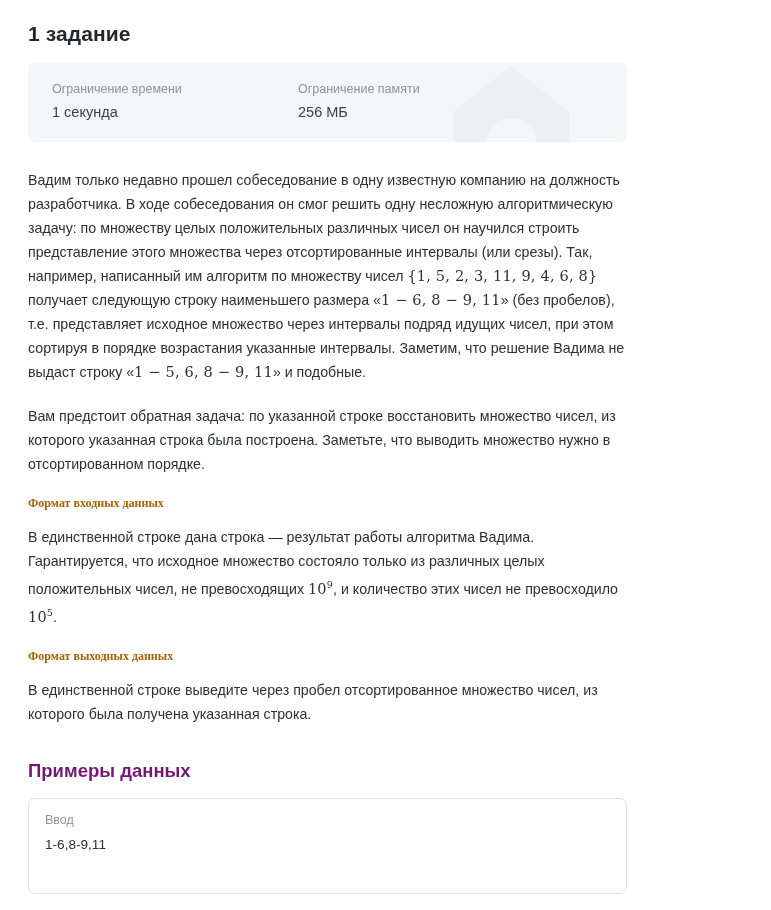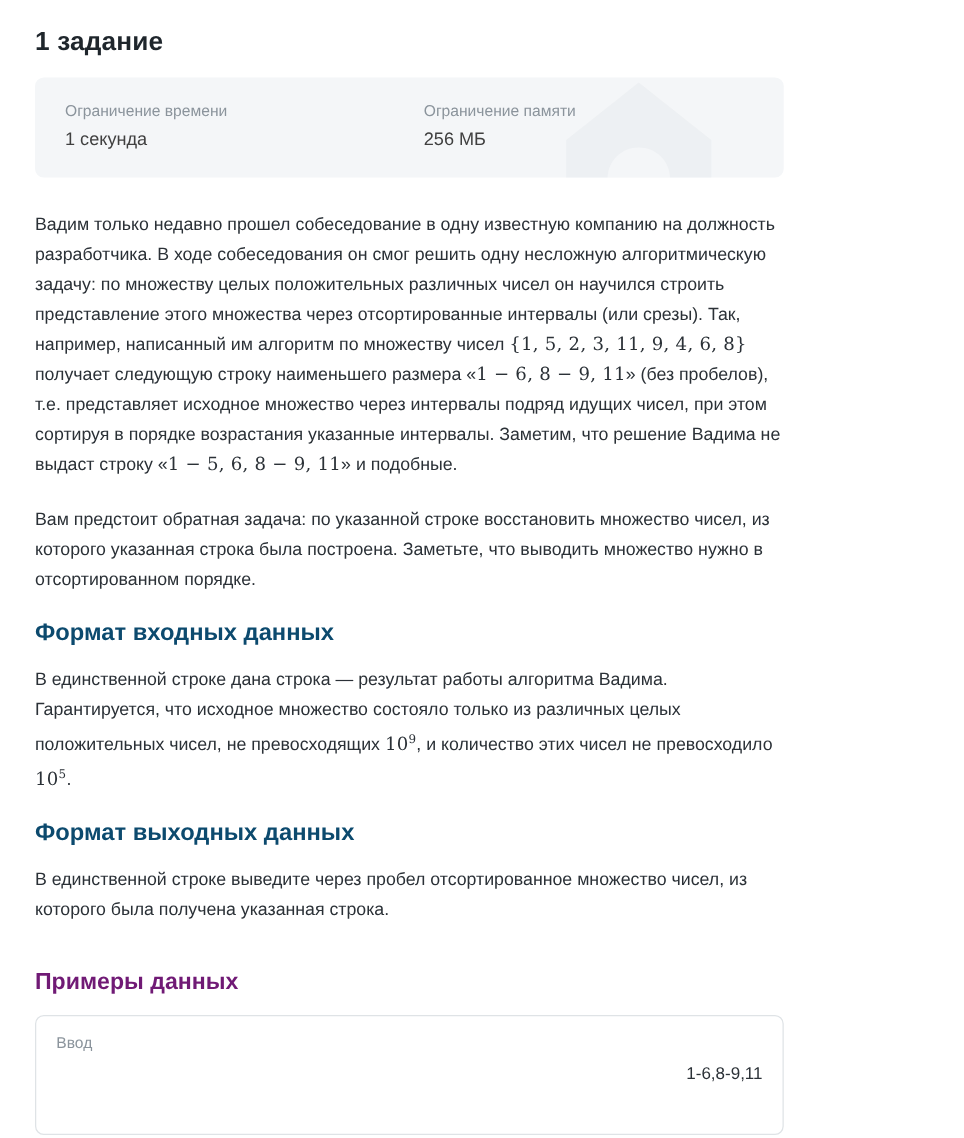--- a/index.html
+++ b/index.html
@@ -27,21 +27,20 @@
     letter-spacing: 0.1px;
   }
   .limits-card {
     position: relative;
     background: #f4f6f8;
     border-radius: 7px;
     padding: 20px 24px 22px 24px;
     display: flex;
     overflow: hidden;
     margin-bottom: 26px;
-    gap: 41px;
   }
   .limits-card .house {
     position: absolute;
     right: 56px;
     bottom: -28px;
     width: 120px;
     height: 110px;
     opacity: 0.55;
     pointer-events: none;
   }
@@ -67,24 +66,25 @@
     font-family: "DejaVu Serif", serif;
     font-size: 14.5px;
     font-style: normal;
     letter-spacing: 0.2px;
   }
   .math sup {
     font-size: 9.5px;
     vertical-align: super;
   }
   h3.section-heading {
-    font-size: 19px;
+    font-size: 12px;
     font-weight: bold;
-    color: #0c4a6e;
+    color: #a16207;
     margin: 0 0 14px 0;
+    font-family: Liberation Serif, serif;
   }
   .examples-title {
     font-size: 18.5px;
     font-weight: bold;
     color: #701a75;
     margin: 34px 0 16px 0;
   }
   .examples-row {
     display: flex;
     gap: 50px;
@@ -100,21 +100,20 @@
   .example-label {
     font-size: 12.5px;
     color: #8b949c;
     margin-bottom: 10px;
   }
   .example-value {
     font-size: 13.6px;
     color: #2b3137;
     font-family: "Liberation Sans", sans-serif;
     white-space: pre-wrap;
-    text-align: right;
   }
 </style>
 </head>
 <body>
 
 <div class="page">
 
   <h1 class="task-title">1 задание</h1>
 
   <div class="limits-card">

